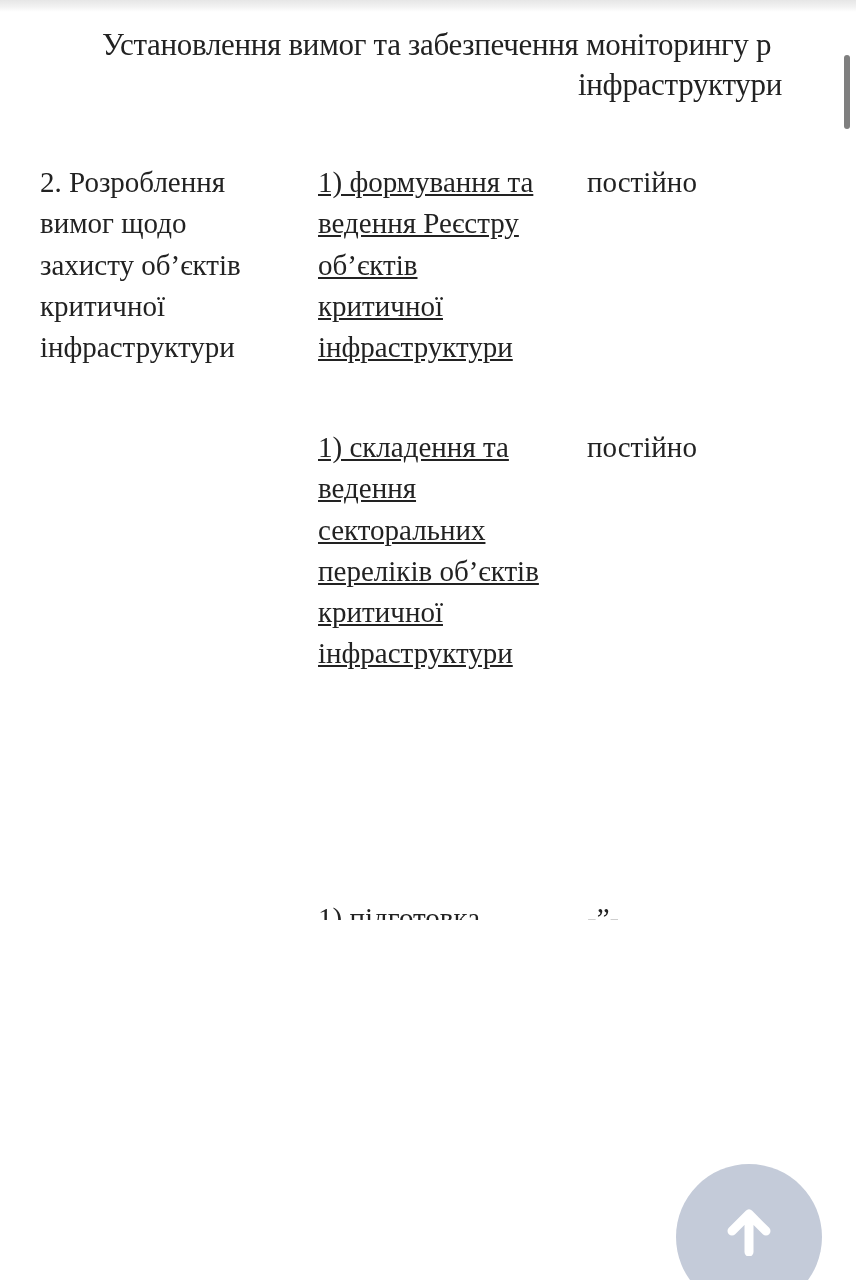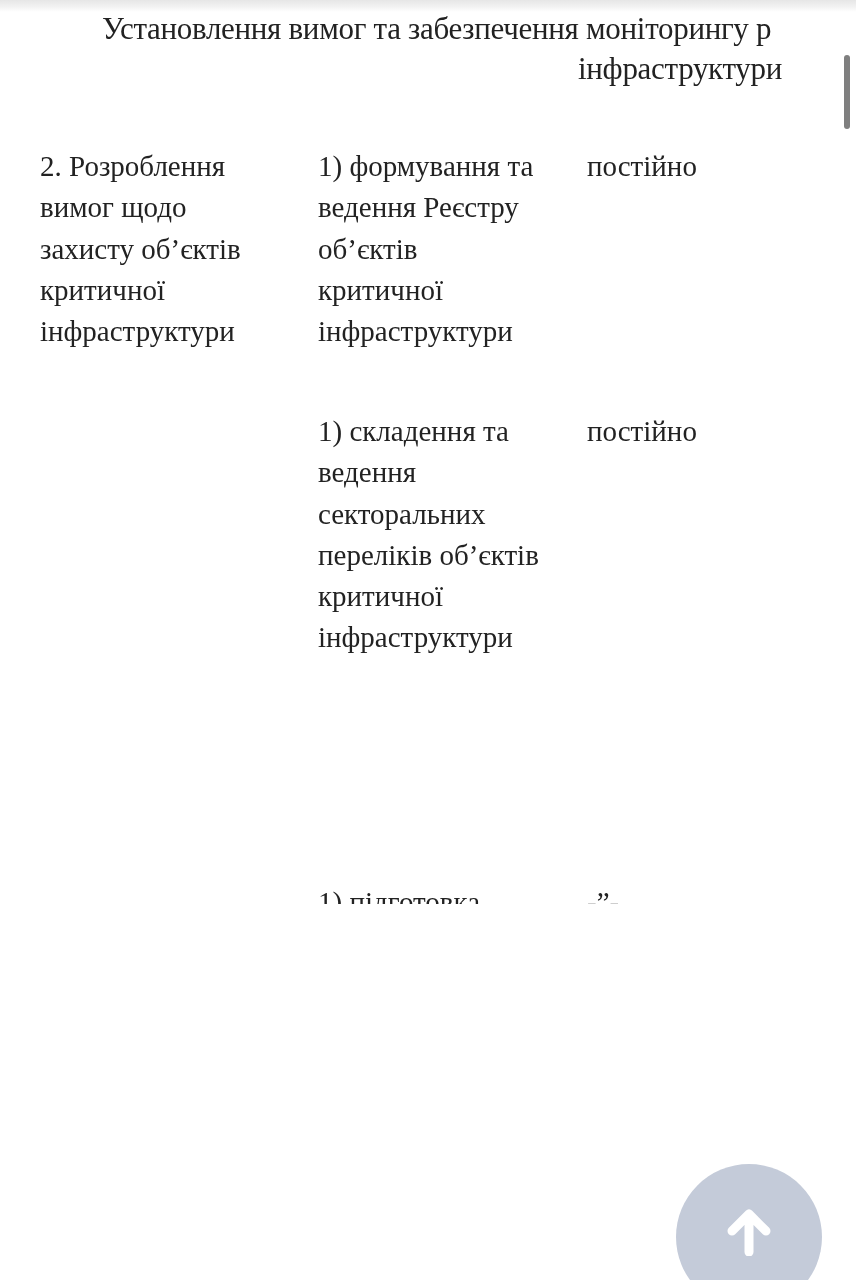--- a/index.html
+++ b/index.html
@@ -17,21 +17,21 @@
     }
     .top-shade {
       position: absolute;
       left: 0; top: 0;
       width: 856px; height: 12px;
       background: linear-gradient(to bottom, #e6e6e6 0%, #f3f3f3 60%, rgba(255,255,255,0) 100%);
       z-index: 2;
     }
     .viewport {
       position: absolute;
-      left: 0; top: 0;
+      left: 0; top: 16px;
       width: 822px; height: 904px;
       overflow: hidden;
     }
     .section-title {
       position: absolute;
       left: 102px;
       top: 8px;
       width: 800px;
       font-size: 31px;
       line-height: 42px;
@@ -47,21 +47,21 @@
       white-space: nowrap;
       letter-spacing: -0.3px;
     }
     .cell {
       position: absolute;
       font-size: 29px;
       line-height: 41.3px;
       white-space: pre-line;
     }
     .col-task { left: 40px; width: 250px; }
-    .col-measure { left: 318px; width: 260px; }
+    .col-measure { left: 318px; width: 260px; text-decoration: underline; }
     .col-term { left: 587px; width: 220px; }
     .scrollbar-thumb {
       position: absolute;
       left: 844px;
       top: 55px;
       width: 6px;
       height: 74px;
       background: #7f7f7f;
       border-radius: 3px;
       z-index: 3;

